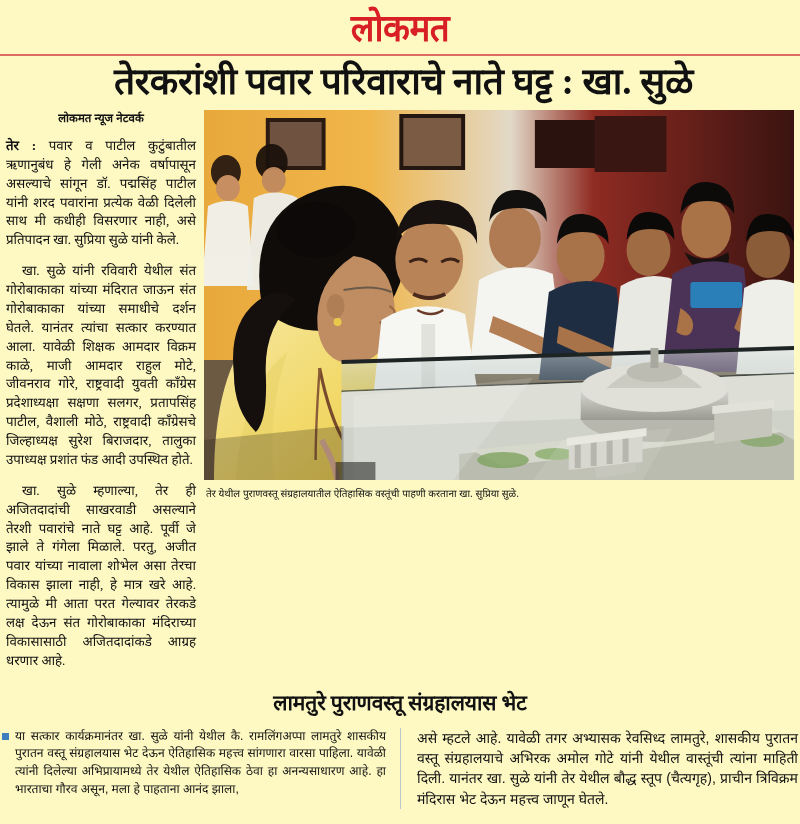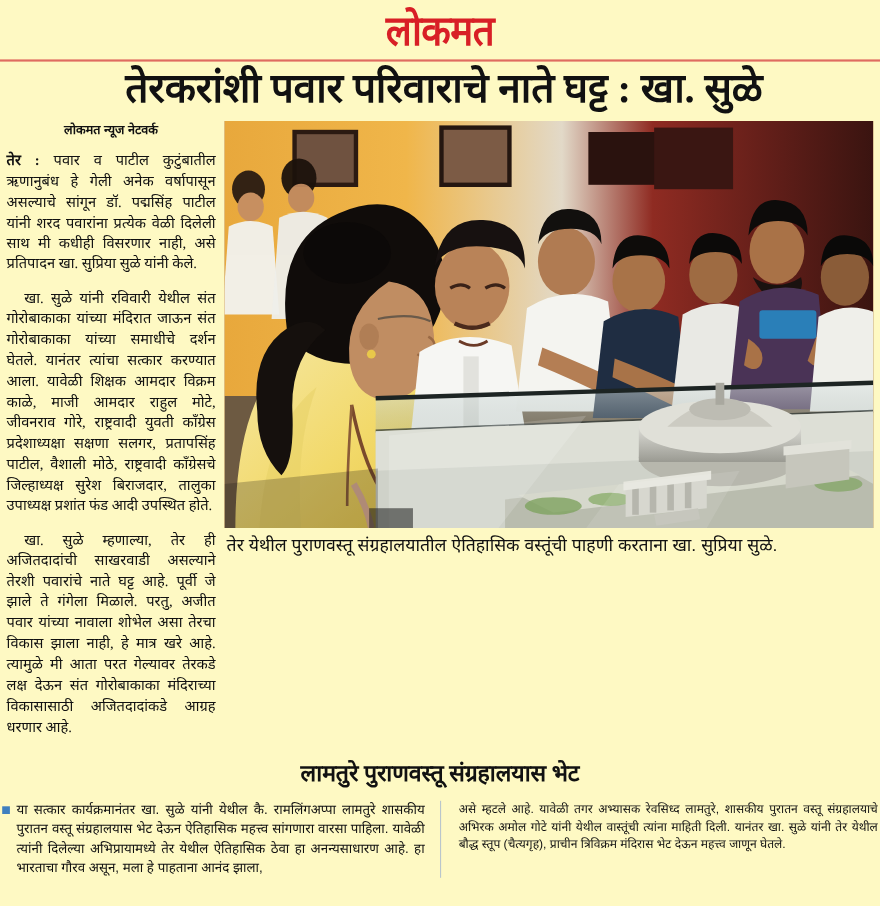--- a/index.html
+++ b/index.html
@@ -136,21 +136,21 @@
     width: 100%;
     height: 370px;
     position: relative;
     overflow: hidden;
     background: #c8a06a;
   }
   .photo-svg { display: block; width: 100%; height: 100%; }
 
   .photo-caption {
     font-family: "Liberation Sans", "DejaVu Sans", sans-serif;
-    font-size: 16px;
+    font-size: 10px;
     color: #111;
     padding: 7px 2px 0 2px;
     line-height: 1.3;
   }
 
   
   .subhead {
     text-align: center;
     font-family: "Liberation Serif", "DejaVu Serif", serif;
     font-weight: bold;
@@ -189,21 +189,21 @@
   .bullet-square {
     position: absolute;
     left: 0;
     top: 5px;
     width: 7px;
     height: 7px;
     background: #3f7fbf;
   }
   .cont-para {
     font-family: "Liberation Sans", "DejaVu Sans", sans-serif;
-    font-size: 11px;
+    font-size: 14px;
     line-height: 1.46;
     color: #111;
     text-align: justify;
   }
 </style>
 </head>
 <body>
 
 <div class="page">
 

